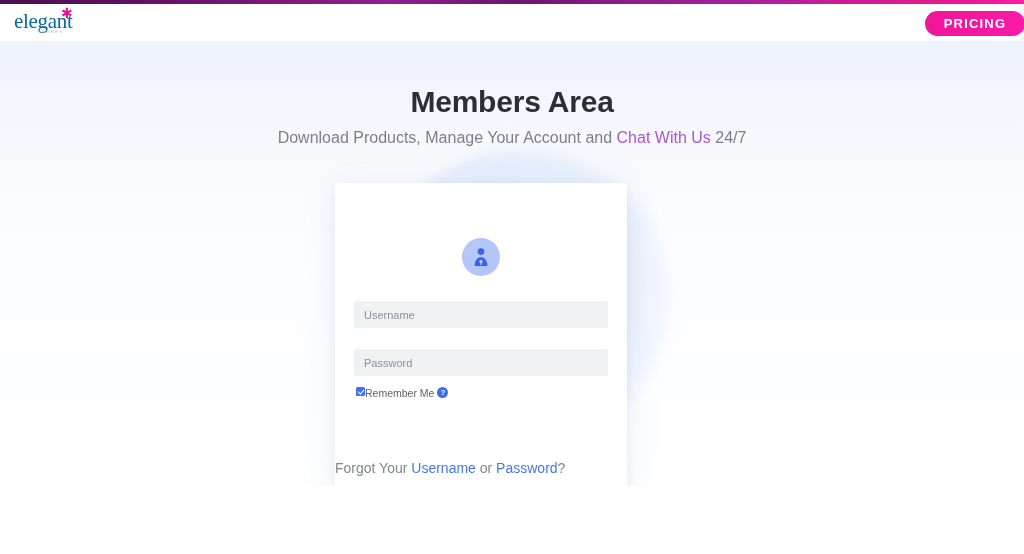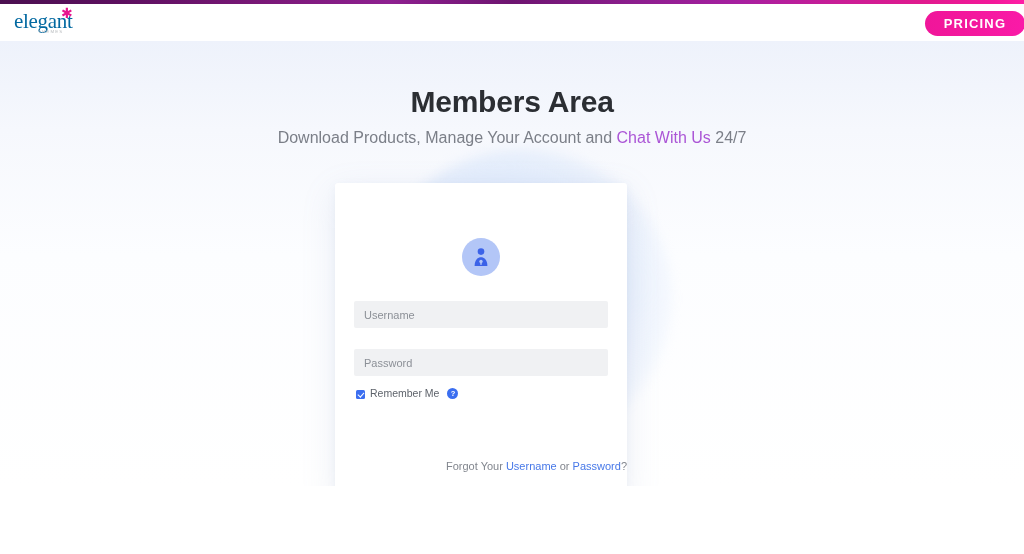--- a/index.html
+++ b/index.html
@@ -180,22 +180,21 @@
     outline: none;
   }
   .field::placeholder { color: #8c9097; }
   .field-user { top: 118px; }
   .field-pass { top: 166px; }
 
   .remember-row {
     position: absolute;
     left: 21px; top: 204px;
     display: flex;
-    align-items: flex-end;
-    gap: 5px;
+    align-items: flex-start;
   }
   .cbox {
     width: 9px; height: 9px;
     border-radius: 1.5px;
     background: #3b6ef0;
     position: relative;
     cursor: pointer;
     flex: none;
   }
   .cbox::after {
@@ -238,22 +237,22 @@
     font-size: 10.2px;
     font-weight: bold;
     letter-spacing: 1.3px;
     cursor: pointer;
   }
 
   .forgot {
     position: absolute;
     left: 0; top: 277px;
     width: 292px;
-    text-align: right;
-    font-size: 11px;
+    text-align: left;
+    font-size: 14px;
     color: #82868e;
   }
   .forgot a {
     color: #4778e8;
     text-decoration: none;
   }
 
   .join-btn {
     position: absolute;
     left: 354px; top: 434px;

